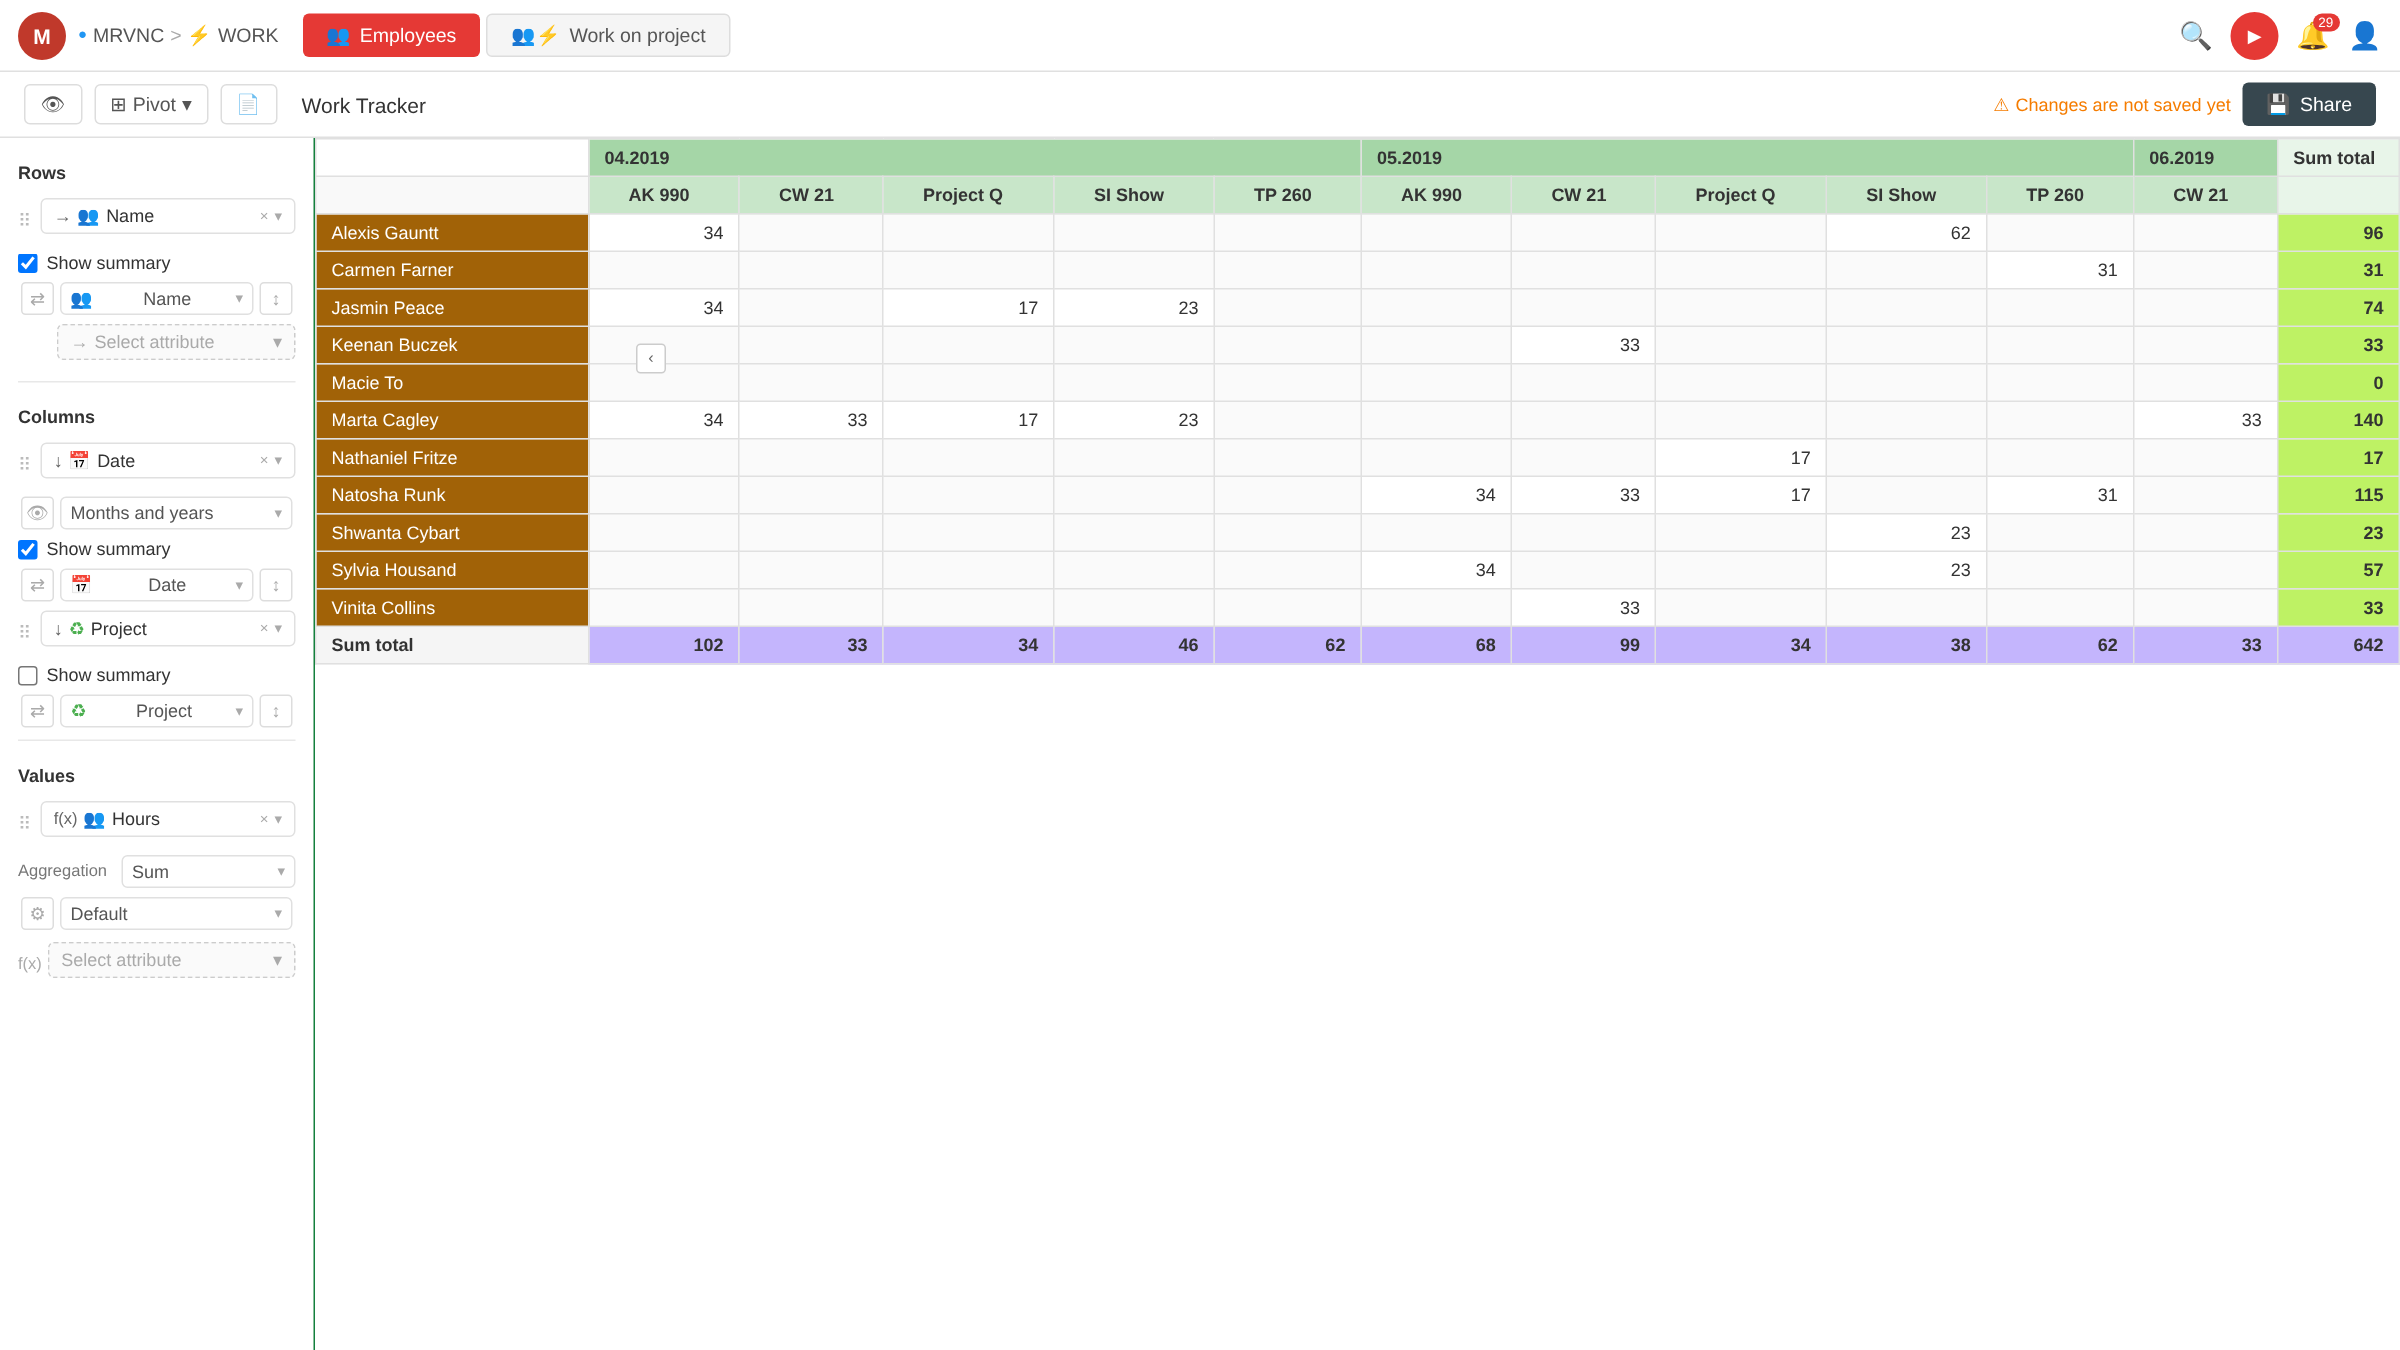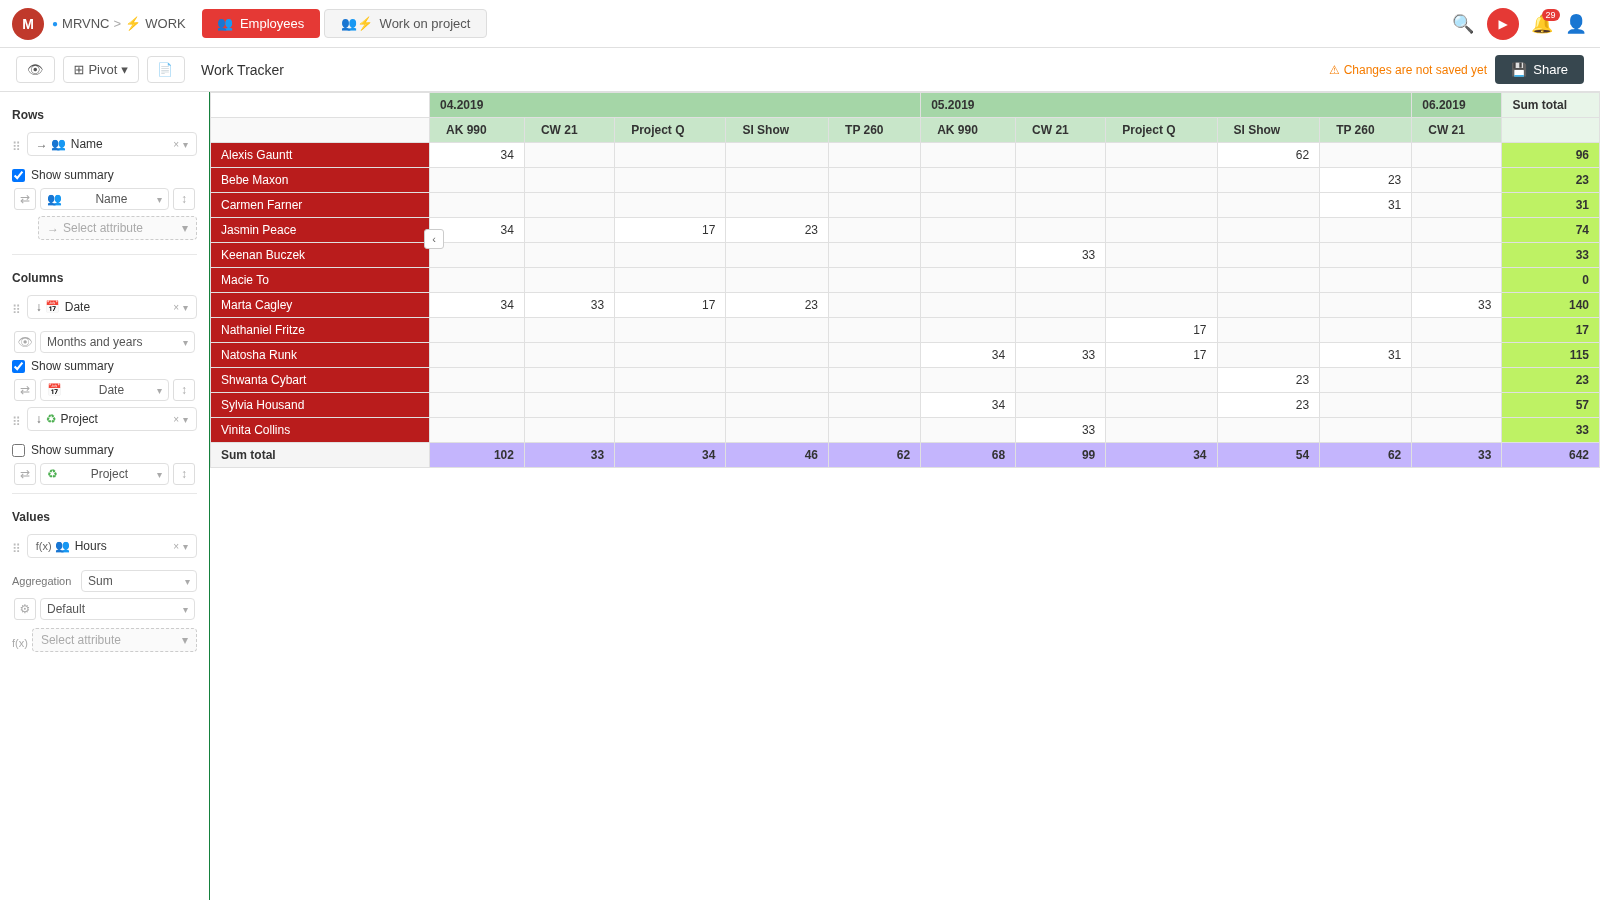--- a/index.html
+++ b/index.html
@@ -61,25 +61,25 @@
     .pivot-area { flex: 1; overflow: auto; position: relative; }
 
     
     .collapse-btn { position: absolute; top: 137px; left: 214px; width: 20px; height: 20px; background: #fff; border: 1px solid #ccc; border-radius: 3px; display: flex; align-items: center; justify-content: center; cursor: pointer; z-index: 10; font-size: 11px; color: #666; }
 
     table.pivot { border-collapse: collapse; width: 100%; }
     table.pivot th, table.pivot td { border: 1px solid #e0e0e0; font-size: 12px; }
 
     
     .header-month { background: #a5d6a7; color: #333; text-align: left; padding: 5px 10px; font-weight: 600; font-size: 12px; }
-    .header-project { background: #c8e6c9; color: #333; text-align: left; padding: 5px 16px; font-size: 12px; }
+    .header-project { background: #c8e6c9; color: #333; text-align: left; padding: 5px 26px; font-size: 12px; }
     .header-sumtotal { background: #e8f5e9; font-weight: 600; padding: 5px 10px; font-size: 12px; text-align: left; }
 
     
-    .row-name { background: #b91c1c; color: #fff; padding: 5px 10px; font-weight: 500; font-size: 12px; white-space: nowrap; min-width: 150px; }
+    .row-name { background: #a16207; color: #fff; padding: 5px 10px; font-weight: 500; font-size: 12px; white-space: nowrap; min-width: 150px; }
     .row-sumtotal { background: #f5f5f5; padding: 5px 10px; font-size: 12px; font-weight: 600; }
 
     
     .data-cell { text-align: right; padding: 5px 10px; color: #333; background: #fff; min-width: 70px; }
     .data-cell.empty { background: #fafafa; }
     .sum-cell { background: #c4b5fd; text-align: right; padding: 5px 10px; font-weight: 600; font-size: 12px; }
     .total-col { background: #bef264; text-align: right; padding: 5px 10px; font-weight: 600; font-size: 12px; }
 
     .header-corner { background: #fff; border: 1px solid #e0e0e0; }
     .header-name { background: #f9f9f9; padding: 5px 10px; font-weight: 600; font-size: 12px; border: 1px solid #e0e0e0; }
@@ -327,35 +327,20 @@
               <td class="data-cell empty"></td>
               <td class="data-cell empty"></td>
               <td class="data-cell empty"></td>
               <td class="data-cell empty"></td>
               <td class="data-cell">62</td>
               <td class="data-cell empty"></td>
               <td class="data-cell empty"></td>
               <td class="total-col">96</td>
             </tr>
             <tr>
-              <td class="row-name">Bebe Maxon</td>
-              <td class="data-cell empty"></td>
-              <td class="data-cell empty"></td>
-              <td class="data-cell empty"></td>
-              <td class="data-cell empty"></td>
-              <td class="data-cell empty"></td>
-              <td class="data-cell empty"></td>
-              <td class="data-cell empty"></td>
-              <td class="data-cell empty"></td>
-              <td class="data-cell empty"></td>
-              <td class="data-cell">23</td>
-              <td class="data-cell empty"></td>
-              <td class="total-col">23</td>
-            </tr>
-            <tr>
               <td class="row-name">Carmen Farner</td>
               <td class="data-cell empty"></td>
               <td class="data-cell empty"></td>
               <td class="data-cell empty"></td>
               <td class="data-cell empty"></td>
               <td class="data-cell empty"></td>
               <td class="data-cell empty"></td>
               <td class="data-cell empty"></td>
               <td class="data-cell empty"></td>
               <td class="data-cell empty"></td>
@@ -501,21 +486,21 @@
             <tr>
               <td class="row-sumtotal">Sum total</td>
               <td class="sum-cell">102</td>
               <td class="sum-cell">33</td>
               <td class="sum-cell">34</td>
               <td class="sum-cell">46</td>
               <td class="sum-cell">62</td>
               <td class="sum-cell">68</td>
               <td class="sum-cell">99</td>
               <td class="sum-cell">34</td>
-              <td class="sum-cell">54</td>
+              <td class="sum-cell">38</td>
               <td class="sum-cell">62</td>
               <td class="sum-cell">33</td>
               <td class="sum-cell">642</td>
             </tr>
           </tbody>
       </table>
     </div>
   </div>
 </div>
 

